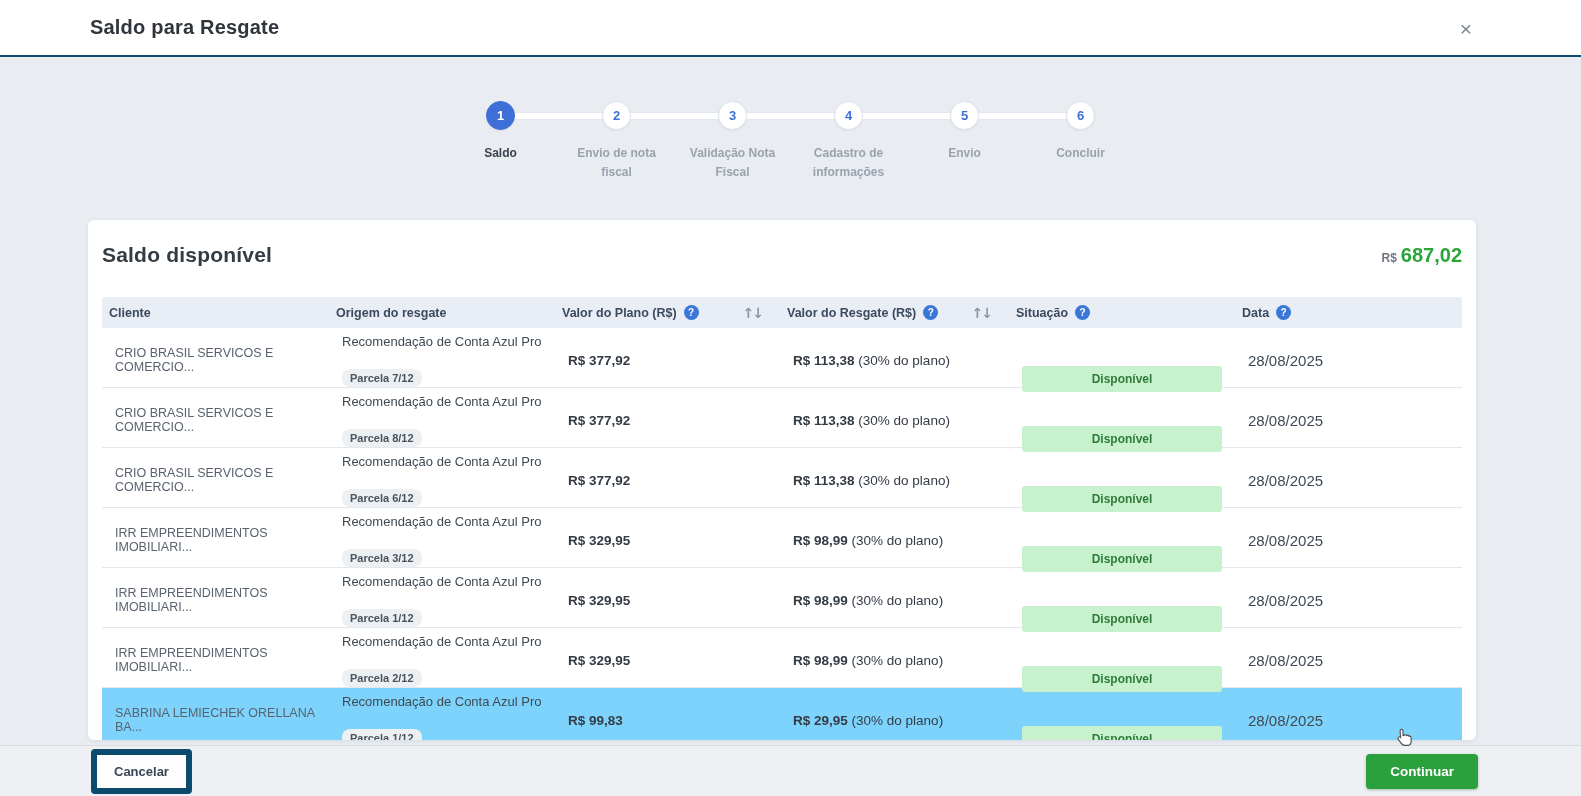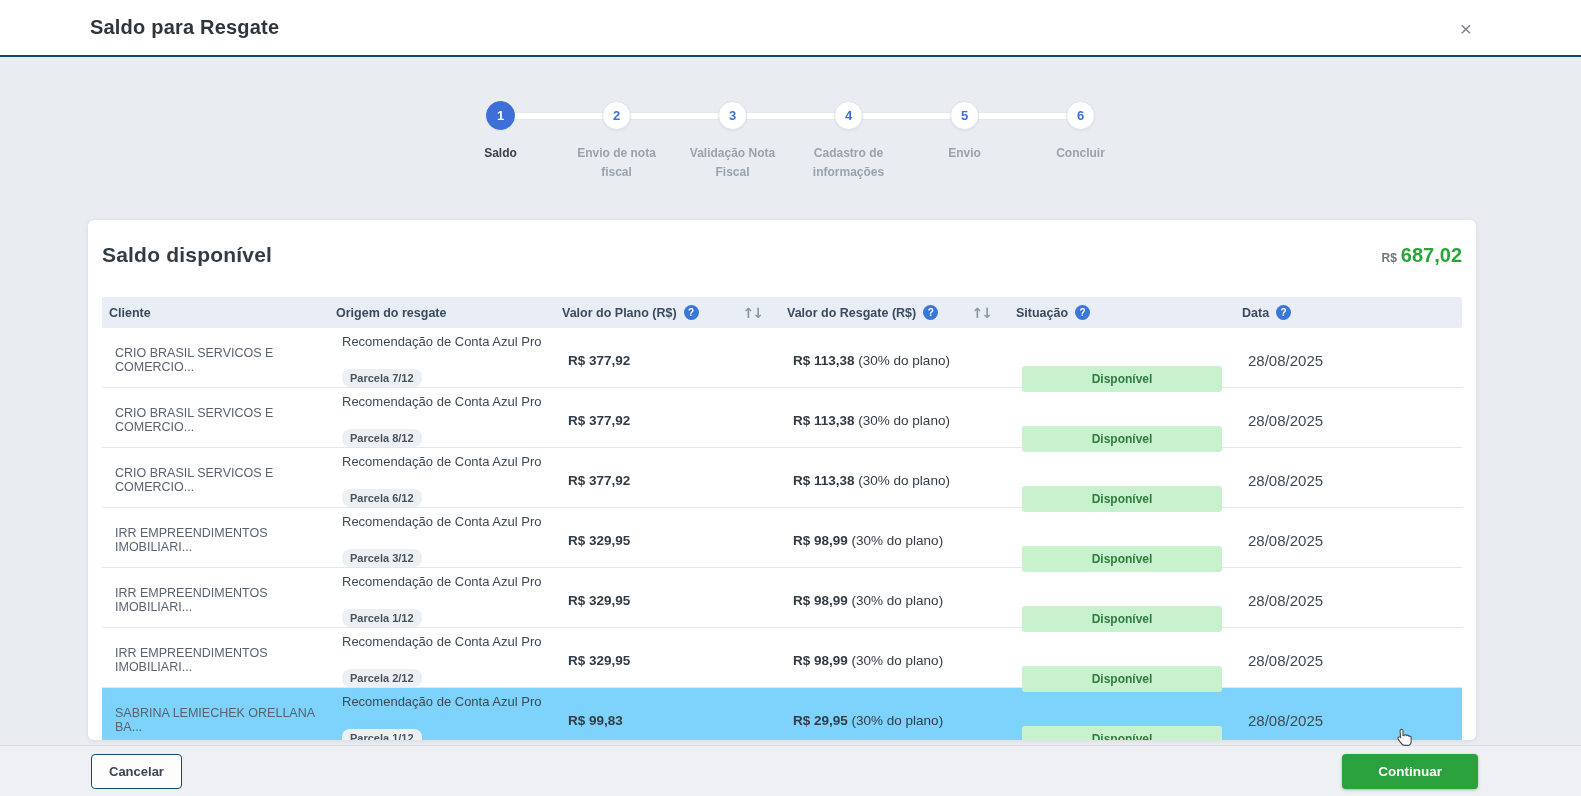--- a/index.html
+++ b/index.html
@@ -117,27 +117,27 @@
   .td-data { color: #3f4954; font-size: 15px; }
 
   
   .modal-footer {
     position: absolute; left: 0; right: 0; bottom: 0; height: 51px;
     background: #eef0f3; border-top: 1px solid #d9dde2;
     display: flex; align-items: center; justify-content: space-between;
     padding: 0 103px 0 91px;
   }
   .btn-cancel {
-    background: #fdfdfe; border: 1px solid #0c4a6e; border-radius: 4px;
+    background: #fdfdfe; border: 6px solid #0c4a6e; border-radius: 4px;
     padding: 9px 17px; font-size: 13px; font-weight: bold; color: #3a4656;
     cursor: pointer; font-family: inherit;
   }
   .btn-continue {
     background: #2aa13c; border: none; border-radius: 4px;
-    padding: 10px 36px; font-size: 13.5px; font-weight: bold; color: #ffffff;
+    padding: 10px 24px; font-size: 13.5px; font-weight: bold; color: #ffffff;
     cursor: pointer; font-family: inherit;
     box-shadow: 0 1px 3px rgba(30,90,40,.35);
   }
 
   
   .mouse-cursor { position: absolute; left: 1396px; top: 728px; width: 18px; height: 22px; z-index: 50; pointer-events: none; }
 </style>
 </head>
 <body>
 

